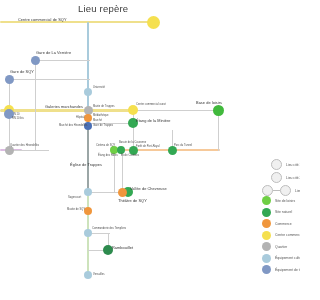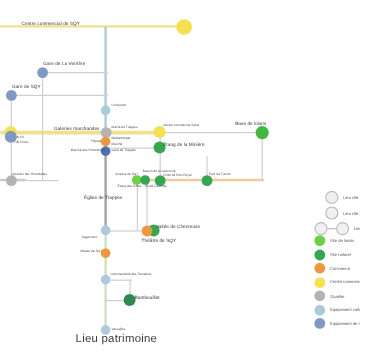--- a/index.html
+++ b/index.html
@@ -57,22 +57,22 @@
     font-size:3.4px;color:#555;white-space:nowrap;
   }
   .lg-pair{display:flex;align-items:center;}
   .lg-bar{width:7px;height:1px;background:#bdbdbd;}
 </style>
 </head>
 <body>
 
 <div id="chart">
 
-
-  <div class="axis-title" style="left:63px;top:277px;">Lieu patrimoine</div>
+  <div class="axis-title" style="left:78px;top:3px;">Lieu repère</div>
+
 
 
   <div class="spine" style="left:0;top:21px;width:156px;height:2px;background:#EFE08C;"></div>
   <div class="spine" style="left:0;top:109px;width:136px;height:2.5px;background:#EFE08C;"></div>
   <div class="spine" style="left:0;top:149px;width:22px;height:1.6px;background:#DCBCE2;"></div>
   <div class="spine" style="left:112px;top:149px;width:108px;height:2.4px;background:#F6C99A;"></div>
 
   <div class="spine" style="left:87px;top:22px;width:2.4px;height:90px;background:#A9CBDC;"></div>
   <div class="spine" style="left:87px;top:110px;width:2.4px;height:80px;background:#9BA6A6;"></div>
   <div class="spine" style="left:87px;top:188px;width:2.4px;height:90px;background:#CDE3BC;"></div>

